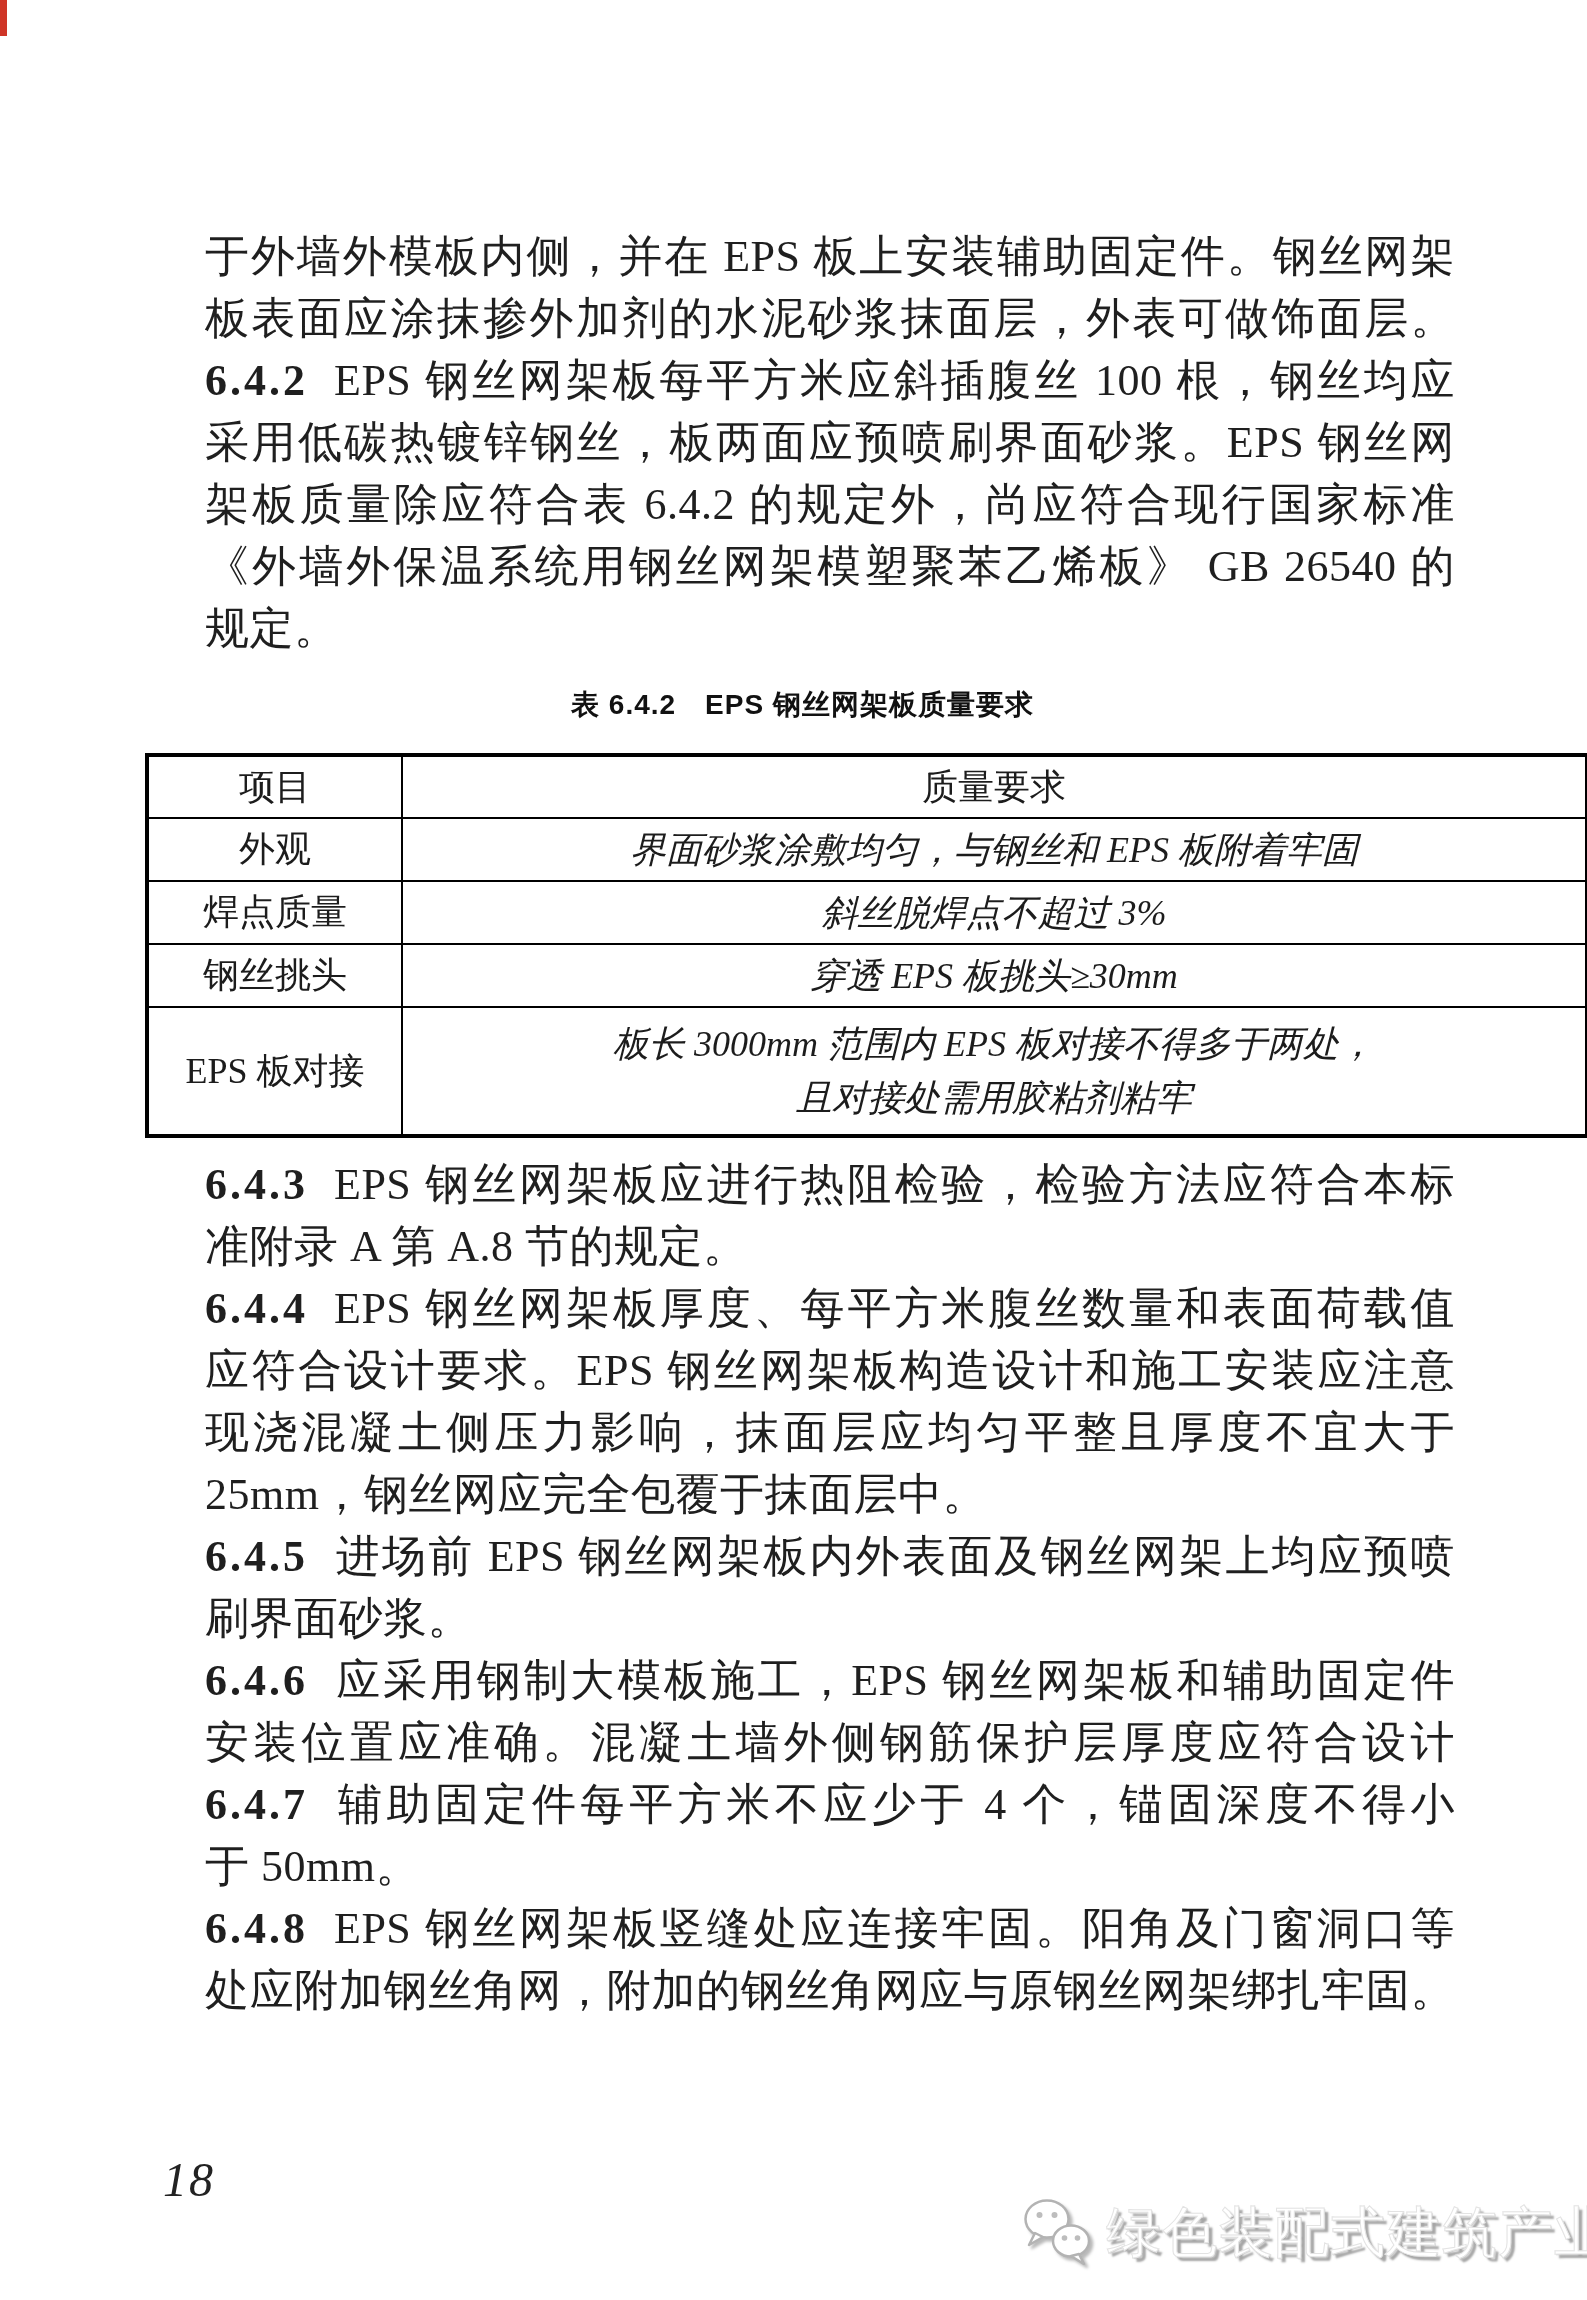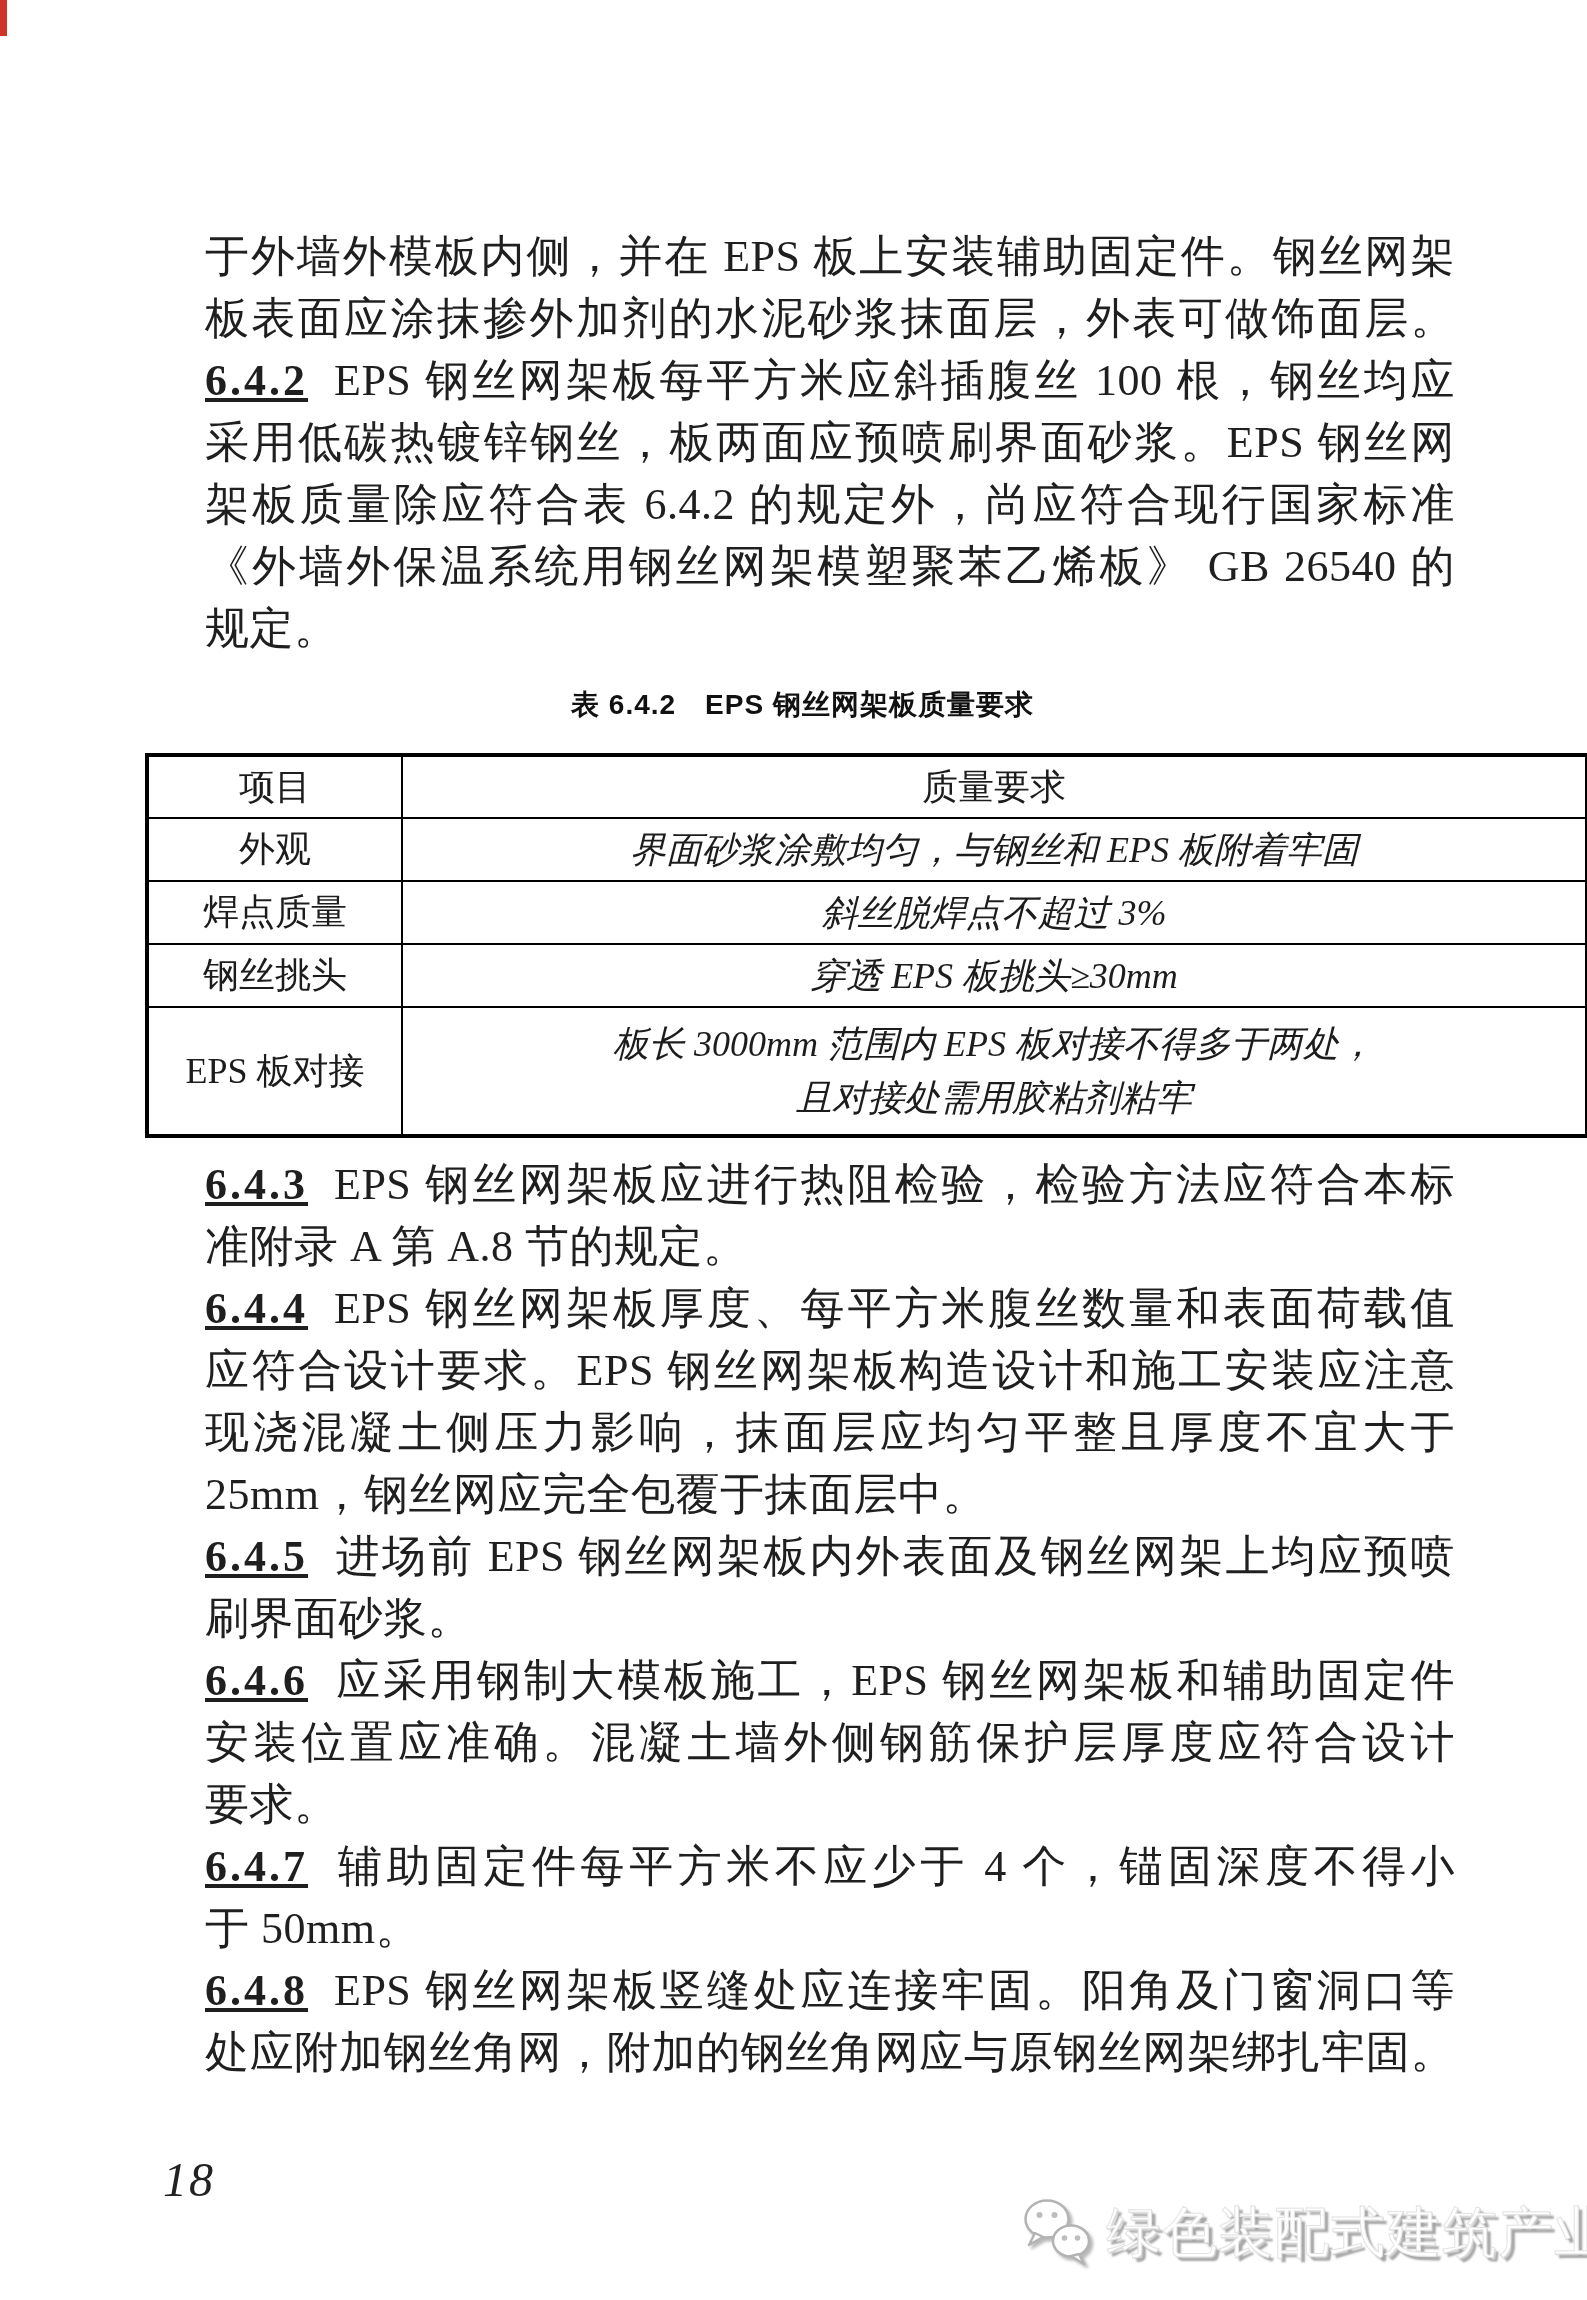--- a/index.html
+++ b/index.html
@@ -8,21 +8,21 @@
     font-family:"Liberation Serif","DejaVu Serif",serif;
     color:#1f1f1f;overflow:hidden;
   }
   
   .red-artifact{position:absolute;left:0;top:0;width:7px;height:36px;background:#cf3527;}
 
   .doc{position:absolute;left:205px;top:226px;width:1250px;}
 
   .line{height:62px;line-height:62px;font-size:44px;white-space:nowrap;letter-spacing:0.5px;}
   .line.fill{white-space:normal;text-align:justify;text-align-last:justify;}
-  .sec-num{font-weight:bold;letter-spacing:3px;margin-right:26px;font-family:"Liberation Serif","DejaVu Serif",serif;text-decoration:underline;}
+  .sec-num{font-weight:bold;letter-spacing:3px;margin-right:26px;font-family:"Liberation Serif","DejaVu Serif",serif;}
 
   .table-caption{
     width:1315px;margin-left:-60px;margin-top:14px;height:62px;line-height:62px;
     text-align:center;font-weight:bold;font-size:28px;color:#111;
     font-family:"Liberation Sans","DejaVu Sans",sans-serif;letter-spacing:1px;
   }
 
   table.qtable{
     width:1444px;margin-left:-60px;margin-top:17px;
     border-collapse:collapse;border:4px solid #000;
@@ -119,21 +119,20 @@
       <div class="line fill"><b class="sec-num">6.4.3</b><span>EPS 钢丝网架板应进行热阻检验，检验方法应符合本标</span></div>
       <div class="line"><span>准附录 A 第 A.8 节的规定。</span></div>
       <div class="line fill"><b class="sec-num">6.4.4</b><span>EPS 钢丝网架板厚度、每平方米腹丝数量和表面荷载值</span></div>
       <div class="line fill"><span>应符合设计要求。EPS 钢丝网架板构造设计和施工安装应注意</span></div>
       <div class="line fill"><span>现浇混凝土侧压力影响，抹面层应均匀平整且厚度不宜大于</span></div>
       <div class="line"><span>25mm，钢丝网应完全包覆于抹面层中。</span></div>
       <div class="line fill"><b class="sec-num">6.4.5</b><span>进场前 EPS 钢丝网架板内外表面及钢丝网架上均应预喷</span></div>
       <div class="line"><span>刷界面砂浆。</span></div>
       <div class="line fill"><b class="sec-num">6.4.6</b><span>应采用钢制大模板施工，EPS 钢丝网架板和辅助固定件</span></div>
       <div class="line fill"><span>安装位置应准确。混凝土墙外侧钢筋保护层厚度应符合设计</span></div>
-      <div class="line"><span>要求。</span></div>
       <div class="line fill"><b class="sec-num">6.4.7</b><span>辅助固定件每平方米不应少于 4 个，锚固深度不得小</span></div>
       <div class="line"><span>于 50mm。</span></div>
       <div class="line fill"><b class="sec-num">6.4.8</b><span>EPS 钢丝网架板竖缝处应连接牢固。阳角及门窗洞口等</span></div>
       <div class="line fill"><span>处应附加钢丝角网，附加的钢丝角网应与原钢丝网架绑扎牢固。</span></div>
     </section>
 
 </main>
 
 <div class="page-number">18</div>
 

